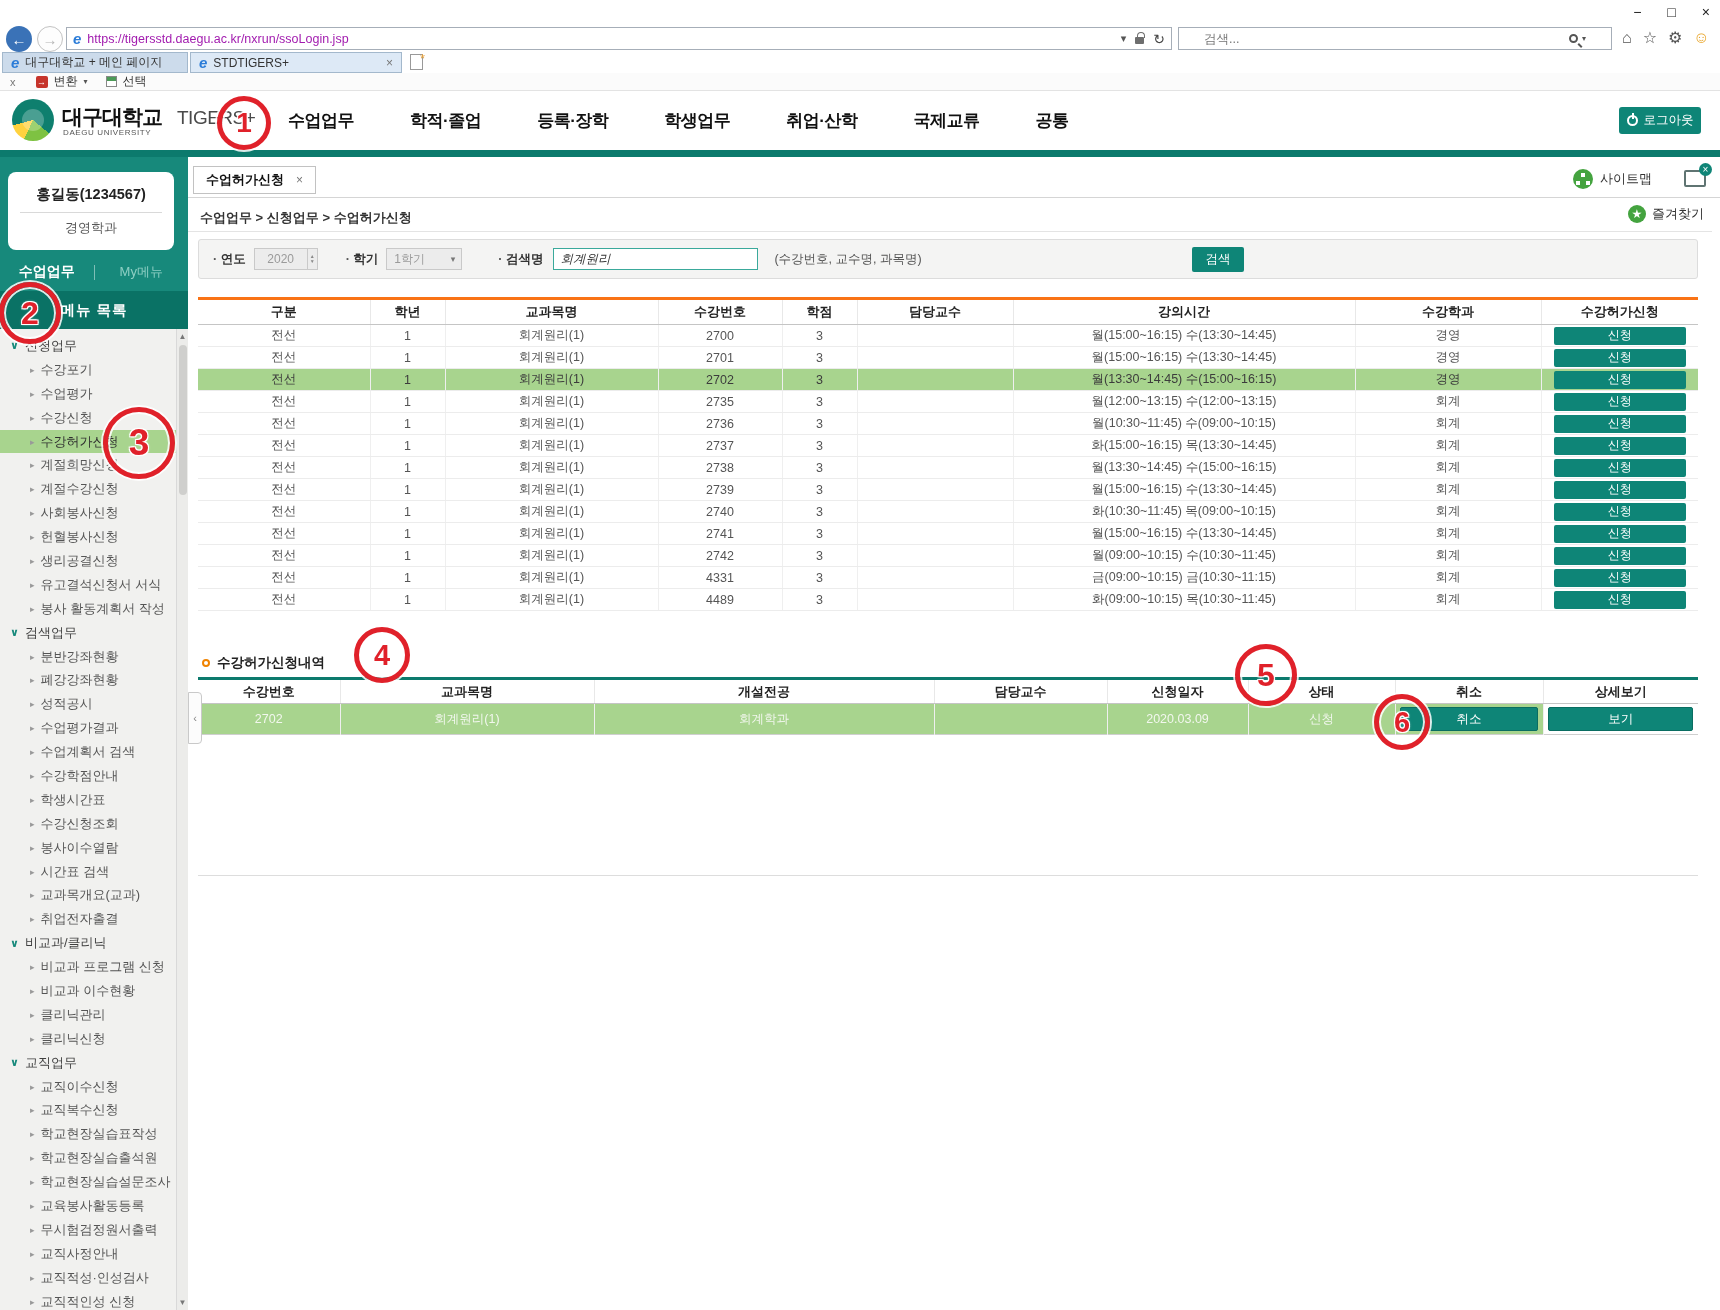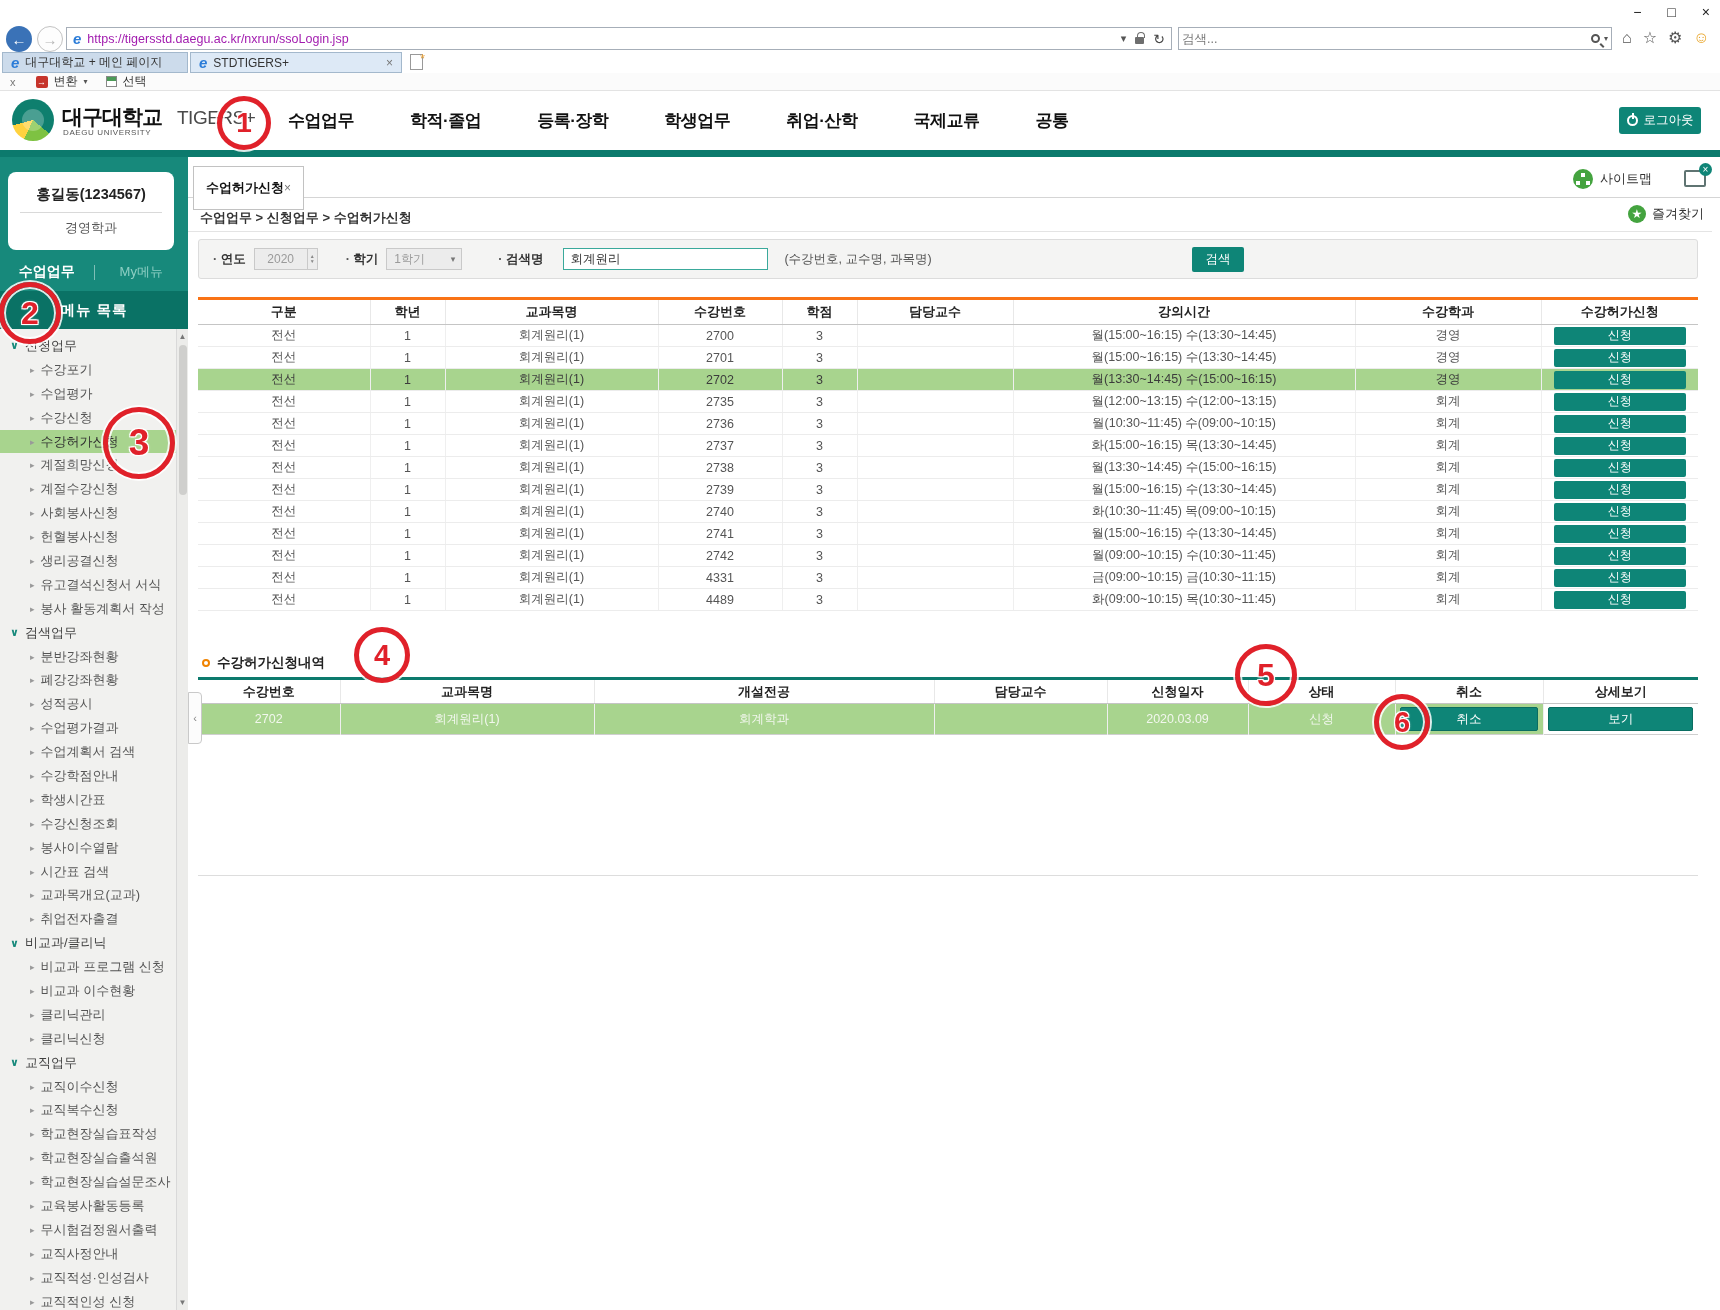--- a/index.html
+++ b/index.html
@@ -16,21 +16,21 @@
   #backbtn { left:6px; background:#3a72b7; color:#fff; }
   #fwdbtn  { left:37px; background:#fdfdfd; border:1px solid #c3c3c3; color:#b5b5b5; }
   .field { position:absolute; top:2px; height:23px; border:1px solid #a6aeb8; background:#fff; display:flex; align-items:center; }
   #addrfield { left:66px; width:1106px; padding:0 6px; }
   .eicon { color:#2b7cd8; font-weight:bold; font-style:italic; font-size:15px; margin-right:6px; }
   #urltext { font-size:12.5px; color:#a21caf; flex:1; white-space:nowrap; overflow:hidden; }
   .addr-icons { display:flex; align-items:center; gap:9px; color:#555; font-size:11px; }
   .lockicon { width:9px; height:7px; background:#6e6e6e; border-radius:1px; position:relative; margin-top:4px; }
   .lockicon:before { content:""; position:absolute; top:-5px; left:1.5px; width:6px; height:5px; border:1.5px solid #6e6e6e; border-bottom:none; border-radius:4px 4px 0 0; }
   .refresh { font-size:14px; color:#444; }
-  #searchfield { left:1178px; width:434px; padding:0 3px; }
+  #searchfield { left:1178px; width:434px; padding:0 25px; }
   #searchfield input { border:none; outline:none; flex:1; font-size:12.5px; color:#888; font-family:inherit; background:transparent; }
   .mag { width:9px; height:9px; border:2px solid #555; border-radius:50%; position:relative; margin-right:4px; }
   .mag:after { content:""; position:absolute; width:2px; height:5px; background:#555; transform:rotate(-45deg); left:8px; top:7px; }
   #bricons { position:absolute; left:1622px; top:3px; display:flex; gap:11px; font-size:16px; color:#555; align-items:center; }
   #bricons .smiley { color:#e8a427; }
   #tabsrow { position:absolute; top:52px; left:0; right:0; height:21px; }
   .ietab { position:absolute; top:0; height:21px; border:1px solid #a3b8cc; display:flex; align-items:center; padding:0 8px; font-size:12px; color:#333; }
   #tab1 { left:2px; width:186px; background:#ccdbeb; }
   #tab2 { left:190px; width:212px; background:#dde9f6; }
   .tabclose { margin-left:auto; color:#777; font-size:12px; }
@@ -81,22 +81,22 @@
   #sb-scroll { position:absolute; top:172px; right:0; width:12px; bottom:0; background:#ececea; border-left:1px solid #d9d9d9; }
   #sb-scroll .sarr { position:absolute; left:0; width:100%; text-align:center; font-size:8px; color:#777; }
   #sb-up { top:3px; } #sb-dn { bottom:3px; }
   #sb-thumb { position:absolute; left:2px; top:16px; width:8px; height:150px; background:#cfcfcd; border-radius:4px; }
   #collapse { position:absolute; left:188px; top:692px; width:14px; height:52px; background:#fcfcfc; border:1px solid #c9c9c9;
     border-radius:0 4px 4px 0; display:flex; align-items:center; justify-content:center; color:#888; font-size:11px; cursor:pointer; z-index:5; }
 
   
   #main { position:absolute; left:188px; top:157px; right:0; bottom:0; background:#fff; }
   #tabline { position:absolute; top:40px; left:0; right:0; height:1px; background:#d5d5d5; }
-  #doctab { position:absolute; left:5px; top:9px; height:44px; background:#fff; border:1px solid #c2c2c2;
-    display:flex; align-items:center; padding:0 12px; font-weight:bold; font-size:13px; color:#111; z-index:2; cursor:pointer; }
+  #doctab { position:absolute; left:5px; top:9px; height:28px; background:#fff; border:1px solid #c2c2c2;
+    display:flex; align-items:center; padding:0 12px; gap:12px; font-weight:bold; font-size:13px; color:#111; z-index:2; cursor:pointer; }
   #doctab .tabclose { font-weight:normal; }
   #sitemap { position:absolute; left:1385px; top:12px; display:flex; align-items:center; gap:7px; cursor:pointer; }
   .gcirc { width:20px; height:20px; border-radius:50%; background:#44a33f; position:relative; }
   .sm-glyph { position:absolute; top:4px; left:8px; width:4px; height:4px; background:#fff;
     box-shadow:-5px 8px 0 #fff, 5px 8px 0 #fff; }
   .gcirc .fav { position:absolute; width:100%; text-align:center; top:2px; color:#fff; font-size:12px; }
   #sitemap span.lbl, #favorites span.lbl { font-size:13px; color:#333; }
   #closeall { position:absolute; left:1496px; top:13px; width:22px; height:17px; border:2px solid #5f7472; border-radius:2px; background:#fff; cursor:pointer; }
   #closeall:after { content:"×"; position:absolute; right:-8px; top:-9px; width:13px; height:13px; background:#0f8577; color:#fff;
     border-radius:50%; font-size:10px; line-height:13px; text-align:center; }
@@ -110,22 +110,22 @@
   .flabel { font-size:12.5px; color:#333; font-weight:bold; }
   .flabel:before { content:"· "; color:#555; }
   .ctrl { height:22px; border:1px solid #c9c9c9; background:#ececec; color:#9a9a9a; font-size:12px; display:flex; align-items:center; }
   #yearbox { width:64px; margin-left:8px; }
   #yearbox .val { flex:1; text-align:center; }
   .spin { display:flex; flex-direction:column; border-left:1px solid #c9c9c9; height:100%; justify-content:center; padding:0 2px; }
   .spin span { font-size:5px; line-height:5px; color:#888; }
   #termbox { width:76px; margin-left:8px; padding-left:7px; }
   #termbox .val { flex:1; }
   #termbox .caret { color:#777; font-size:9px; padding-right:6px; }
-  #kwinput { width:205px; height:22px; margin-left:20px; border:1px solid #3aa99b; background:#fff; font-size:12.5px; color:#333;
-    padding-left:6px; font-family:inherit; outline:none; }
+  #kwinput { width:205px; height:22px; margin-left:10px; border:1px solid #3aa99b; background:#fff; font-size:12.5px; color:#333;
+    padding-left:6px; font-family:inherit; outline:none;font-style:italic; }
   .fhint { font-size:12.5px; color:#555; margin-left:16px; }
   #searchbtn { position:absolute; left:993px; top:7px; width:52px; height:25px; background:#0e8577; color:#fff; border:none;
     border-radius:2px; font-size:12.5px; font-family:inherit; cursor:pointer; }
   .ml28 { margin-left:28px; } .ml36 { margin-left:36px; }
 
   table { border-collapse:collapse; table-layout:fixed; }
   #coursetable { position:absolute; left:10px; top:140px; width:1500px; border-top:3px solid #f97316; border-bottom:1px solid #cfcfcf; }
   #coursetable th { height:26px; font-size:13px; font-weight:bold; color:#222; border-bottom:1px solid #c5c5c5; border-right:1px solid #e8e8e8; background:#fff; }
   #coursetable td { height:22px; font-size:12.5px; color:#555; text-align:center; border-bottom:1px solid #ececec; border-right:1px solid #efefef; white-space:nowrap; overflow:hidden; }
   #coursetable th:last-child, #coursetable td:last-child { border-right:none; }

